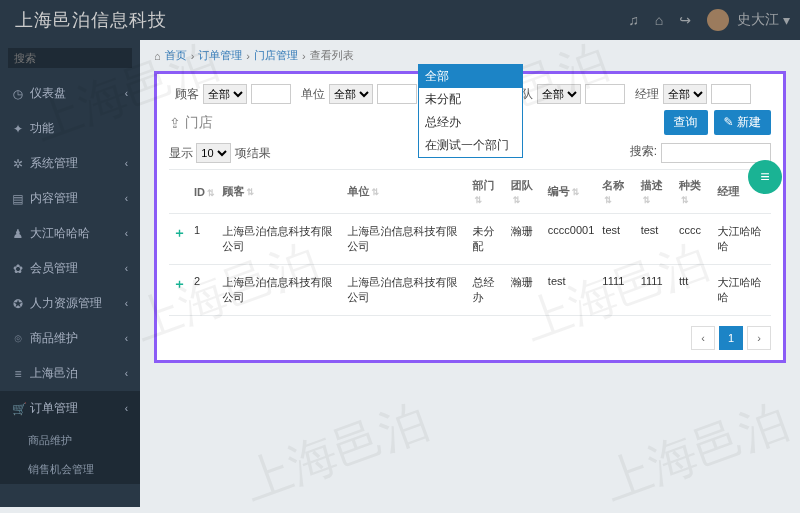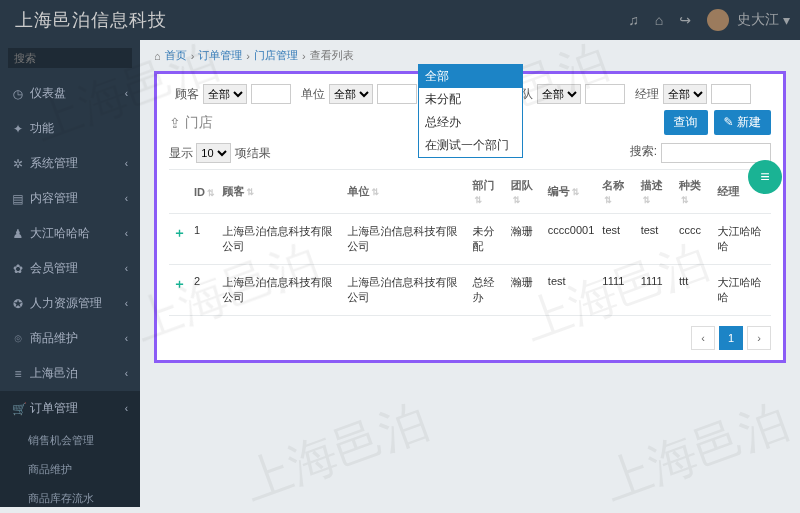--- a/index.html
+++ b/index.html
@@ -132,23 +132,22 @@
         <span class="mi-icon">≡</span>
         <span>上海邑泊</span>
         <span class="chev">‹</span>
       </div>
     <div class="menu-item active">
         <span class="mi-icon">🛒</span>
         <span>订单管理</span>
         <span class="chev">‹</span>
       </div>
     <div class="submenu">
+      <div class="submenu-item"><span>商品维护</span></div>
       <div class="submenu-item"><span>销售机会管理</span></div>
-      <div class="submenu-item"><span>商品维护</span></div>
-      <div class="submenu-item"><span>商品库存流水</span></div>
 
     </div>
   </div>
 
   <div class="main">
     <div class="breadcrumb">
       <span>⌂</span>
       <a href="#">首页</a> ›
       <a href="#">订单管理</a> ›
       <a href="#">门店管理</a> ›

